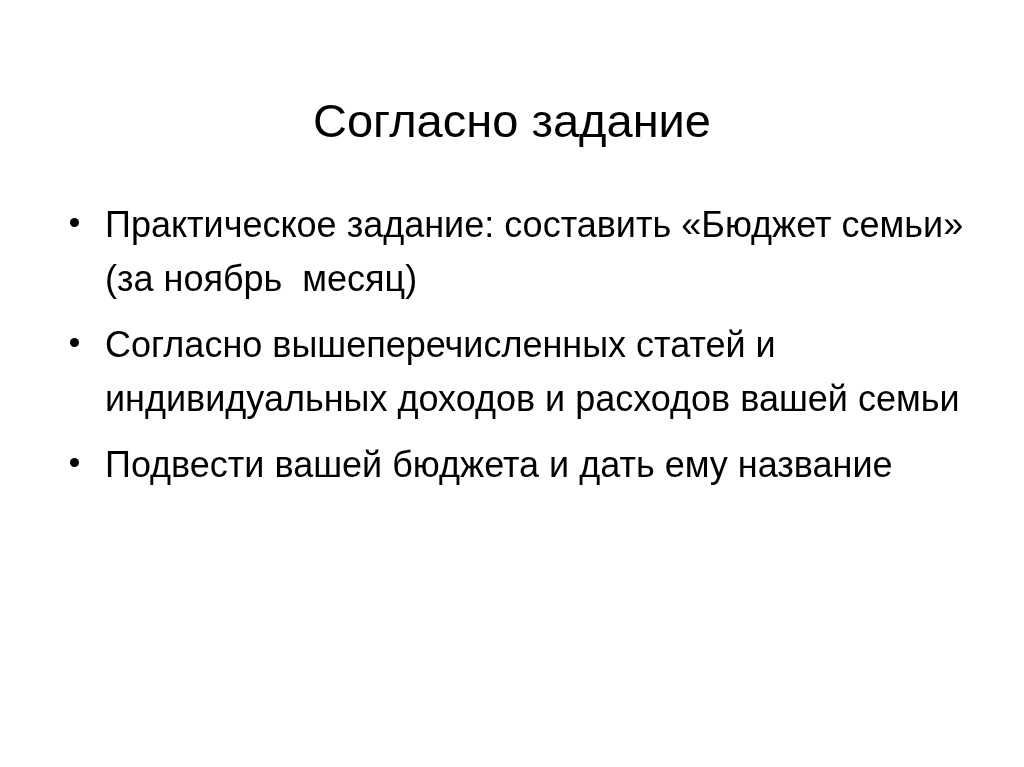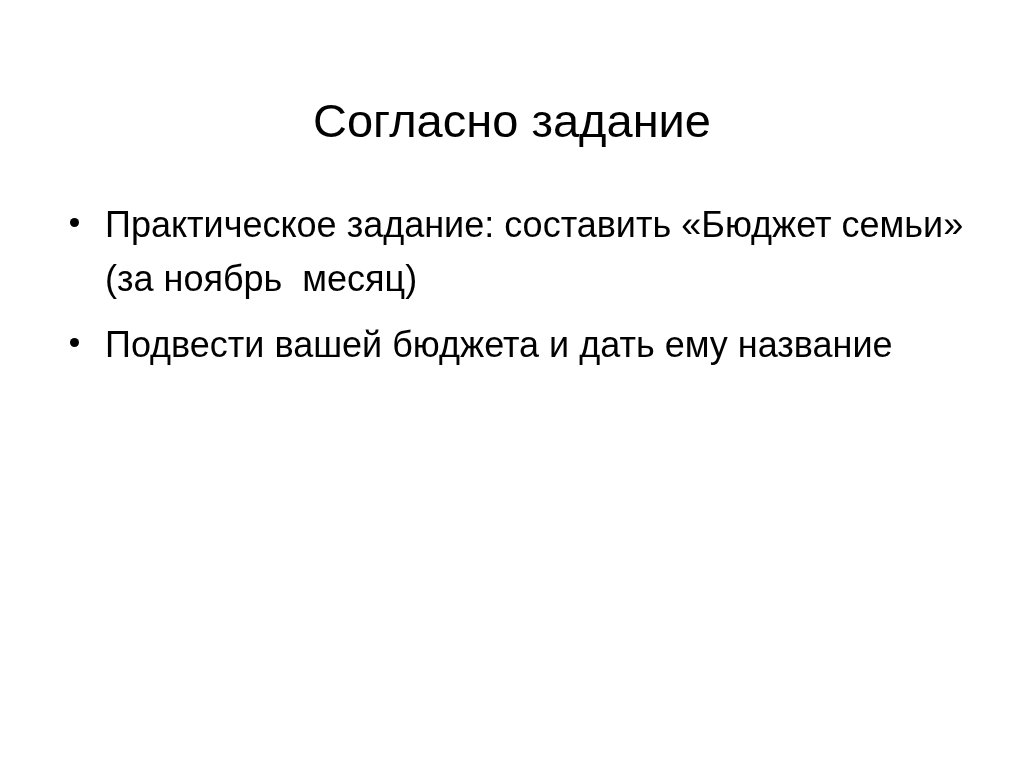--- a/index.html
+++ b/index.html
@@ -76,20 +76,24 @@
 
   <h1 class="slide-title">Согласно задание</h1>
 
   <ul class="bullet-list">
 
     <li class="bullet-item">
       <span class="bullet-marker"></span>
       <span class="bullet-text">Практическое задание: составить «Бюджет семьи» (за ноябрь  месяц)</span>
     </li>
 
+    <li class="bullet-item">
+      <span class="bullet-marker"></span>
+      <span class="bullet-text">Согласно вышеперечисленных статей и индивидуальных доходов и расходов вашей семьи</span>
+    </li>
 
     <li class="bullet-item">
       <span class="bullet-marker"></span>
       <span class="bullet-text">Подвести вашей бюджета и дать ему название</span>
     </li>
 
   </ul>
 
 </div>
 

